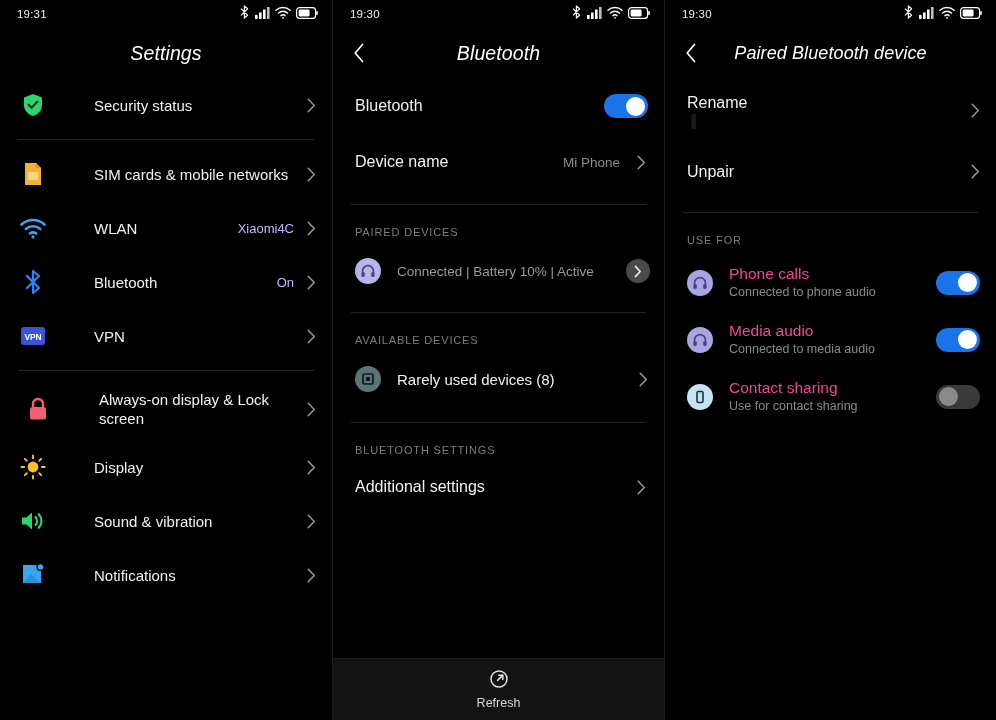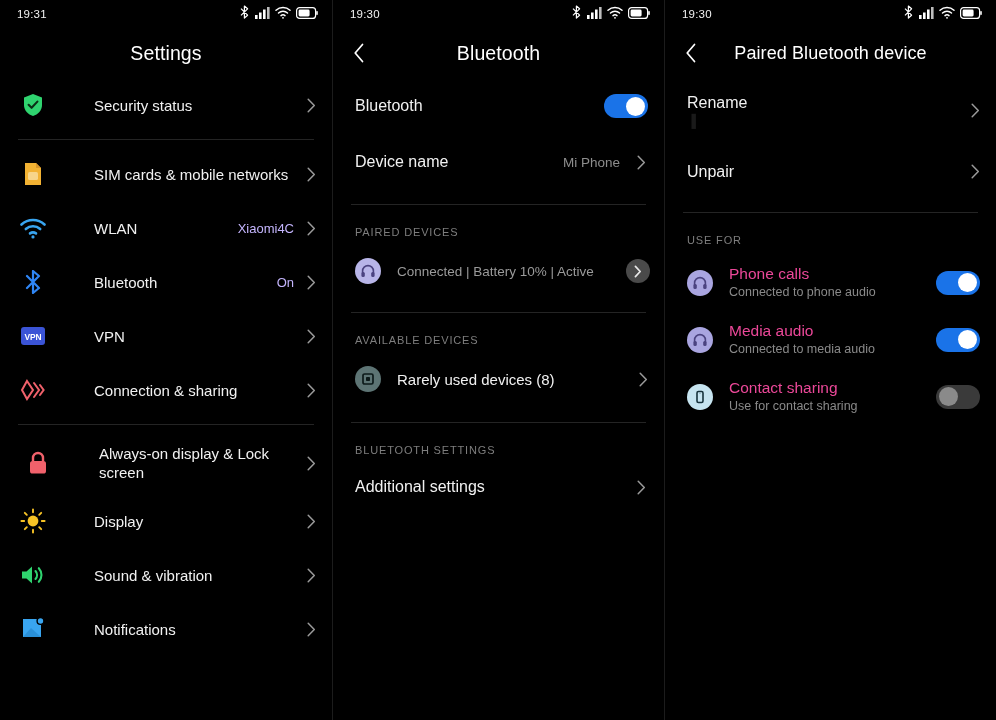--- a/index.html
+++ b/index.html
@@ -32,21 +32,21 @@
   .status-icons { display:flex; align-items:center; gap:5px; }
   .sb-ico { display:block; }
 
   
   .titlebar {
     height:50px; flex:none;
     display:flex; align-items:center;
     position:relative;
     padding:0 14px;
   }
-  .titlebar.centered { justify-content:center; }
+  .titlebar.centered { justify-content:center;font-style:italic; }
   .back-btn {
     position:absolute; left:12px; top:50%; transform:translateY(-50%);
     width:28px; height:28px;
     display:flex; align-items:center; justify-content:center;
     cursor:pointer;
   }
   .page-title {
     color:#fff; font-size:19.5px; font-weight:400; letter-spacing:.1px;
     white-space:nowrap;
   }
@@ -287,37 +287,20 @@
         <span class="row-main">
           <span class="row-title">VPN</span>
         </span>
         <span class="chev">
           <svg width="9" height="15" viewBox="0 0 9 15">
               <path d="M1.2 1.2 L7.3 7.5 L1.2 13.8" fill="none" stroke="#9a9a9a" stroke-width="1.5" stroke-linecap="round" stroke-linejoin="round"></path>
             </svg>
         </span>
       </div>
 
-      <div class="row">
-        <span class="row-ico">
-          <svg width="26" height="22" viewBox="0 0 26 22">
-              <path d="M7 2 L13 11 L7 20 L2 11 Z" fill="none" stroke="#f0616b" stroke-width="2"></path>
-              <path d="M14 4 L19 11 L14 18" fill="none" stroke="#f0616b" stroke-width="2" stroke-linecap="round"></path>
-              <path d="M20 6 L23.6 11 L20 16" fill="none" stroke="#f0616b" stroke-width="2" stroke-linecap="round"></path>
-            </svg>
-        </span>
-        <span class="row-main">
-          <span class="row-title">Connection &amp; sharing</span>
-        </span>
-        <span class="chev">
-          <svg width="9" height="15" viewBox="0 0 9 15">
-              <path d="M1.2 1.2 L7.3 7.5 L1.2 13.8" fill="none" stroke="#9a9a9a" stroke-width="1.5" stroke-linecap="round" stroke-linejoin="round"></path>
-            </svg>
-        </span>
-      </div>
 
       <div class="divider"></div>
 
       <div class="row tall">
         <span class="row-ico">
           <svg width="22" height="24" viewBox="0 0 22 24">
               <path d="M6 10 V7 a5 5 0 0 1 10 0 V10" fill="none" stroke="#f0616b" stroke-width="2.4"></path>
               <rect x="3" y="10" width="16" height="12.5" rx="2.6" fill="#f0616b"></rect>
             </svg>
         </span>
@@ -512,20 +495,30 @@
         <span class="lbl">Additional settings</span>
         <span class="chev">
           <svg width="9" height="15" viewBox="0 0 9 15">
               <path d="M1.2 1.2 L7.3 7.5 L1.2 13.8" fill="none" stroke="#9a9a9a" stroke-width="1.5" stroke-linecap="round" stroke-linejoin="round"></path>
             </svg>
         </span>
       </div>
 
     </div>
 
+    <div class="refreshbar">
+      <span>
+        <svg width="20" height="20" viewBox="0 0 20 20">
+            <circle cx="10" cy="10" r="8" fill="none" stroke="#e2e2e2" stroke-width="1.5"></circle>
+            <path d="M13.6 6.4 L8.6 11.4" fill="none" stroke="#e2e2e2" stroke-width="1.5" stroke-linecap="round"></path>
+            <path d="M13.8 10.4 L13.8 6.2 L9.6 6.2" fill="none" stroke="#e2e2e2" stroke-width="1.5" stroke-linecap="round" stroke-linejoin="round"></path>
+          </svg>
+      </span>
+      <span class="refresh-label">Refresh</span>
+    </div>
   </div>
 
   <div class="panel">
 
     <div class="statusbar">
       <span class="status-time">19:30</span>
       <span class="status-icons">
         <span class="sb-ico">
           <svg width="11" height="14" viewBox="0 0 11 14">
               <path d="M2 3.6 L8.6 10.2 L5.4 13 V1 L8.6 3.8 L2 10.4" fill="none" stroke="#fff" stroke-width="1.2" stroke-linejoin="round"></path>

